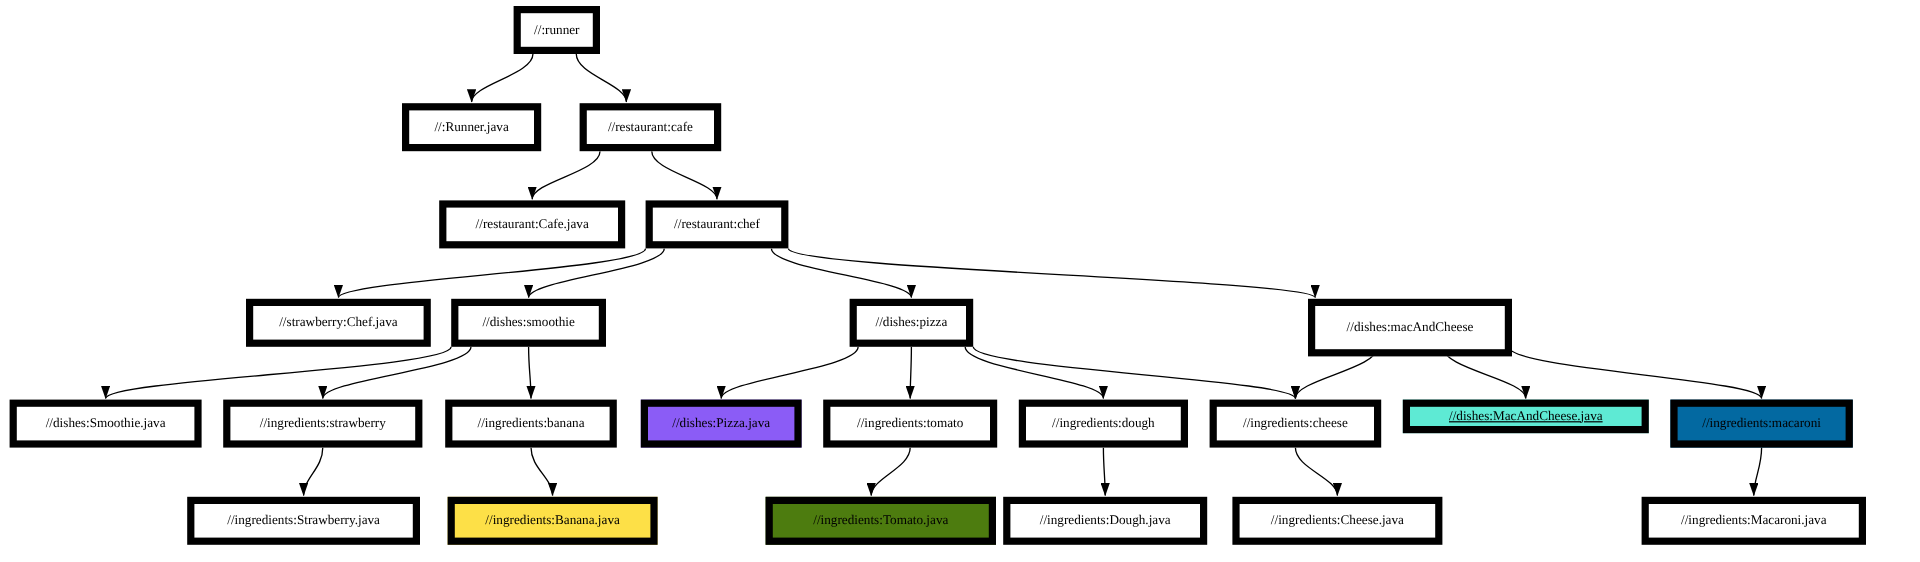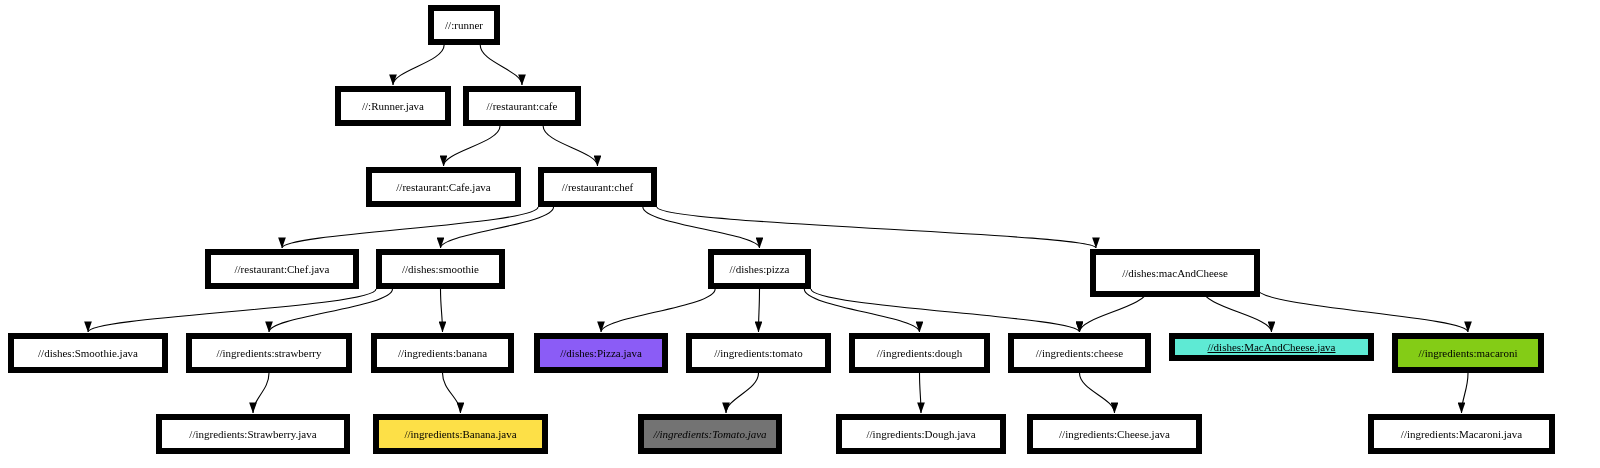--- a/index.html
+++ b/index.html
@@ -74,31 +74,31 @@
         <path d="M 1468 373 C 1468 390.22, 1461.5 398.42, 1461.5 413" fill="none" stroke="#000000" stroke-width="1.1" marker-end="url(#arrowhead)"></path>
       </g>
   </svg>
   <div id="nodes-group">
       <div class="graph-node" style="left: 428px; top: 5px; width: 72px; height: 40px; border-color: rgb(0, 0, 0); background: rgb(255, 255, 255);">
         <span>//:runner</span>
       </div>
       <div class="graph-node" style="left: 335px; top: 86px; width: 116px; height: 40px; border-color: rgb(0, 0, 0); background: rgb(255, 255, 255);">
         <span>//:Runner.java</span>
       </div>
-      <div class="graph-node" style="left: 463px; top: 86px; width: 118px; height: 40px; border-color: rgb(0, 0, 0); background: rgb(255, 255, 255);">
+      <div class="graph-node" style="left: 483px; top: 86px; width: 118px; height: 40px; border-color: rgb(0, 0, 0); background: rgb(255, 255, 255);">
         <span>//restaurant:cafe</span>
       </div>
       <div class="graph-node" style="left: 366px; top: 167px; width: 155px; height: 40px; border-color: rgb(0, 0, 0); background: rgb(255, 255, 255);">
         <span>//restaurant:Cafe.java</span>
       </div>
       <div class="graph-node" style="left: 538px; top: 167px; width: 119px; height: 40px; border-color: rgb(0, 0, 0); background: rgb(255, 255, 255);">
         <span>//restaurant:chef</span>
       </div>
       <div class="graph-node" style="left: 205px; top: 249px; width: 154px; height: 40px; border-color: rgb(0, 0, 0); background: rgb(255, 255, 255);">
-        <span>//restaurant:Chef.java</span>
+        <span>//strawberry:Chef.java</span>
       </div>
       <div class="graph-node" style="left: 376px; top: 249px; width: 129px; height: 40px; border-color: rgb(0, 0, 0); background: rgb(255, 255, 255);">
         <span>//dishes:smoothie</span>
       </div>
       <div class="graph-node" style="left: 708px; top: 249px; width: 103px; height: 40px; border-color: rgb(0, 0, 0); background: rgb(255, 255, 255);">
         <span>//dishes:pizza</span>
       </div>
       <div class="graph-node" style="left: 1090px; top: 249px; width: 170px; height: 48px; border-color: rgb(0, 0, 0); background: rgb(255, 255, 255);">
         <span>//dishes:macAndCheese</span>
       </div>
@@ -119,30 +119,30 @@
       </div>
       <div class="graph-node" style="left: 849px; top: 333px; width: 141px; height: 40px; border-color: rgb(0, 0, 0); background: rgb(255, 255, 255);">
         <span>//ingredients:dough</span>
       </div>
       <div class="graph-node" style="left: 1008px; top: 333px; width: 143px; height: 40px; border-color: rgb(0, 0, 0); background: rgb(255, 255, 255);">
         <span>//ingredients:cheese</span>
       </div>
       <div class="graph-node" style="left: 1169px; top: 333px; width: 205px; height: 28px; border-color: rgb(0, 0, 0); background: #5eead4; text-decoration: underline;">
         <span>//dishes:MacAndCheese.java</span>
       </div>
-      <div class="graph-node" style="left: 1392px; top: 333px; width: 152px; height: 40px; border-color: rgb(0, 0, 0); background: #84cc16;">
+      <div class="graph-node" style="left: 1392px; top: 333px; width: 152px; height: 40px; border-color: rgb(0, 0, 0); background: #0369a1;">
         <span>//ingredients:macaroni</span>
       </div>
       <div class="graph-node" style="left: 156px; top: 414px; width: 194px; height: 40px; border-color: rgb(0, 0, 0); background: rgb(255, 255, 255);">
         <span>//ingredients:Strawberry.java</span>
       </div>
       <div class="graph-node" style="left: 373px; top: 414px; width: 175px; height: 40px; border-color: rgb(0, 0, 0); background: #fde047;">
         <span>//ingredients:Banana.java</span>
       </div>
-      <div class="graph-node" style="left: 638px; top: 414px; width: 144px; height: 40px; border-color: rgb(0, 0, 0); background: #737373; font-style: italic;">
+      <div class="graph-node" style="left: 638px; top: 414px; width: 192px; height: 40px; border-color: rgb(0, 0, 0); background: #4d7c0f;">
         <span>//ingredients:Tomato.java</span>
       </div>
       <div class="graph-node" style="left: 836px; top: 414px; width: 170px; height: 40px; border-color: rgb(0, 0, 0); background: rgb(255, 255, 255);">
         <span>//ingredients:Dough.java</span>
       </div>
       <div class="graph-node" style="left: 1027px; top: 414px; width: 175px; height: 40px; border-color: rgb(0, 0, 0); background: rgb(255, 255, 255);">
         <span>//ingredients:Cheese.java</span>
       </div>
       <div class="graph-node" style="left: 1368px; top: 414px; width: 187px; height: 40px; border-color: rgb(0, 0, 0); background: rgb(255, 255, 255);">
         <span>//ingredients:Macaroni.java</span>

